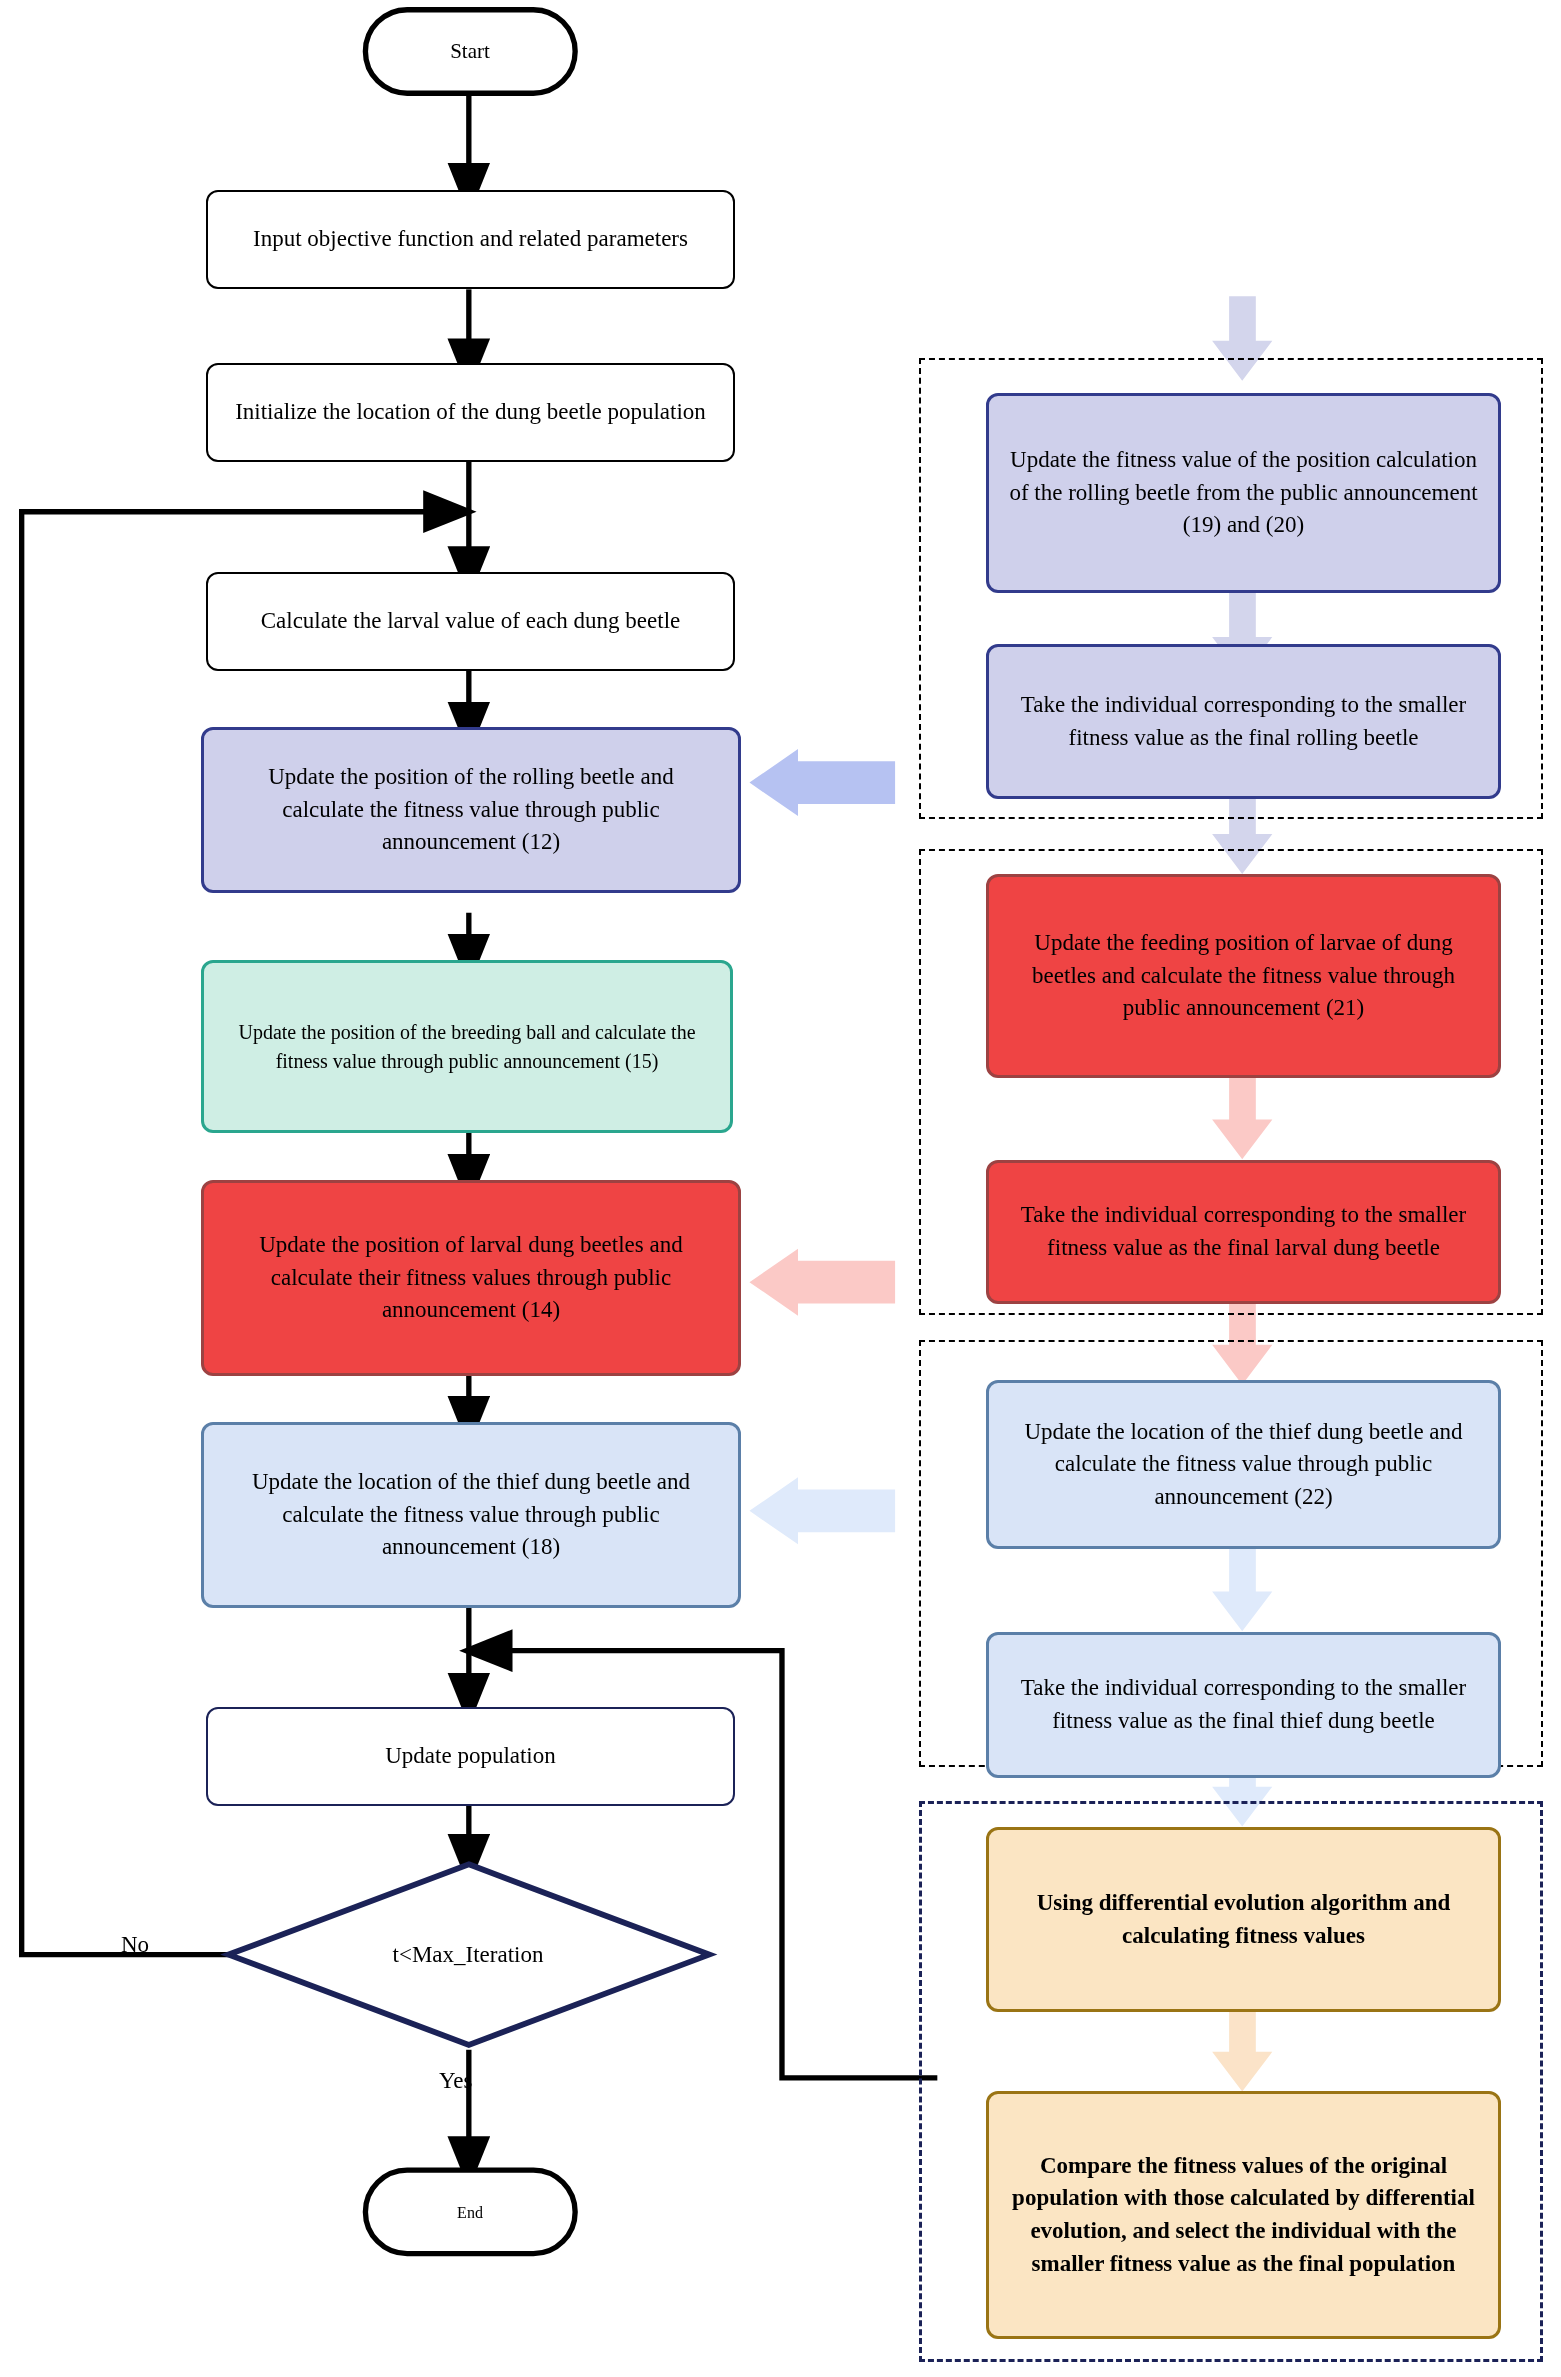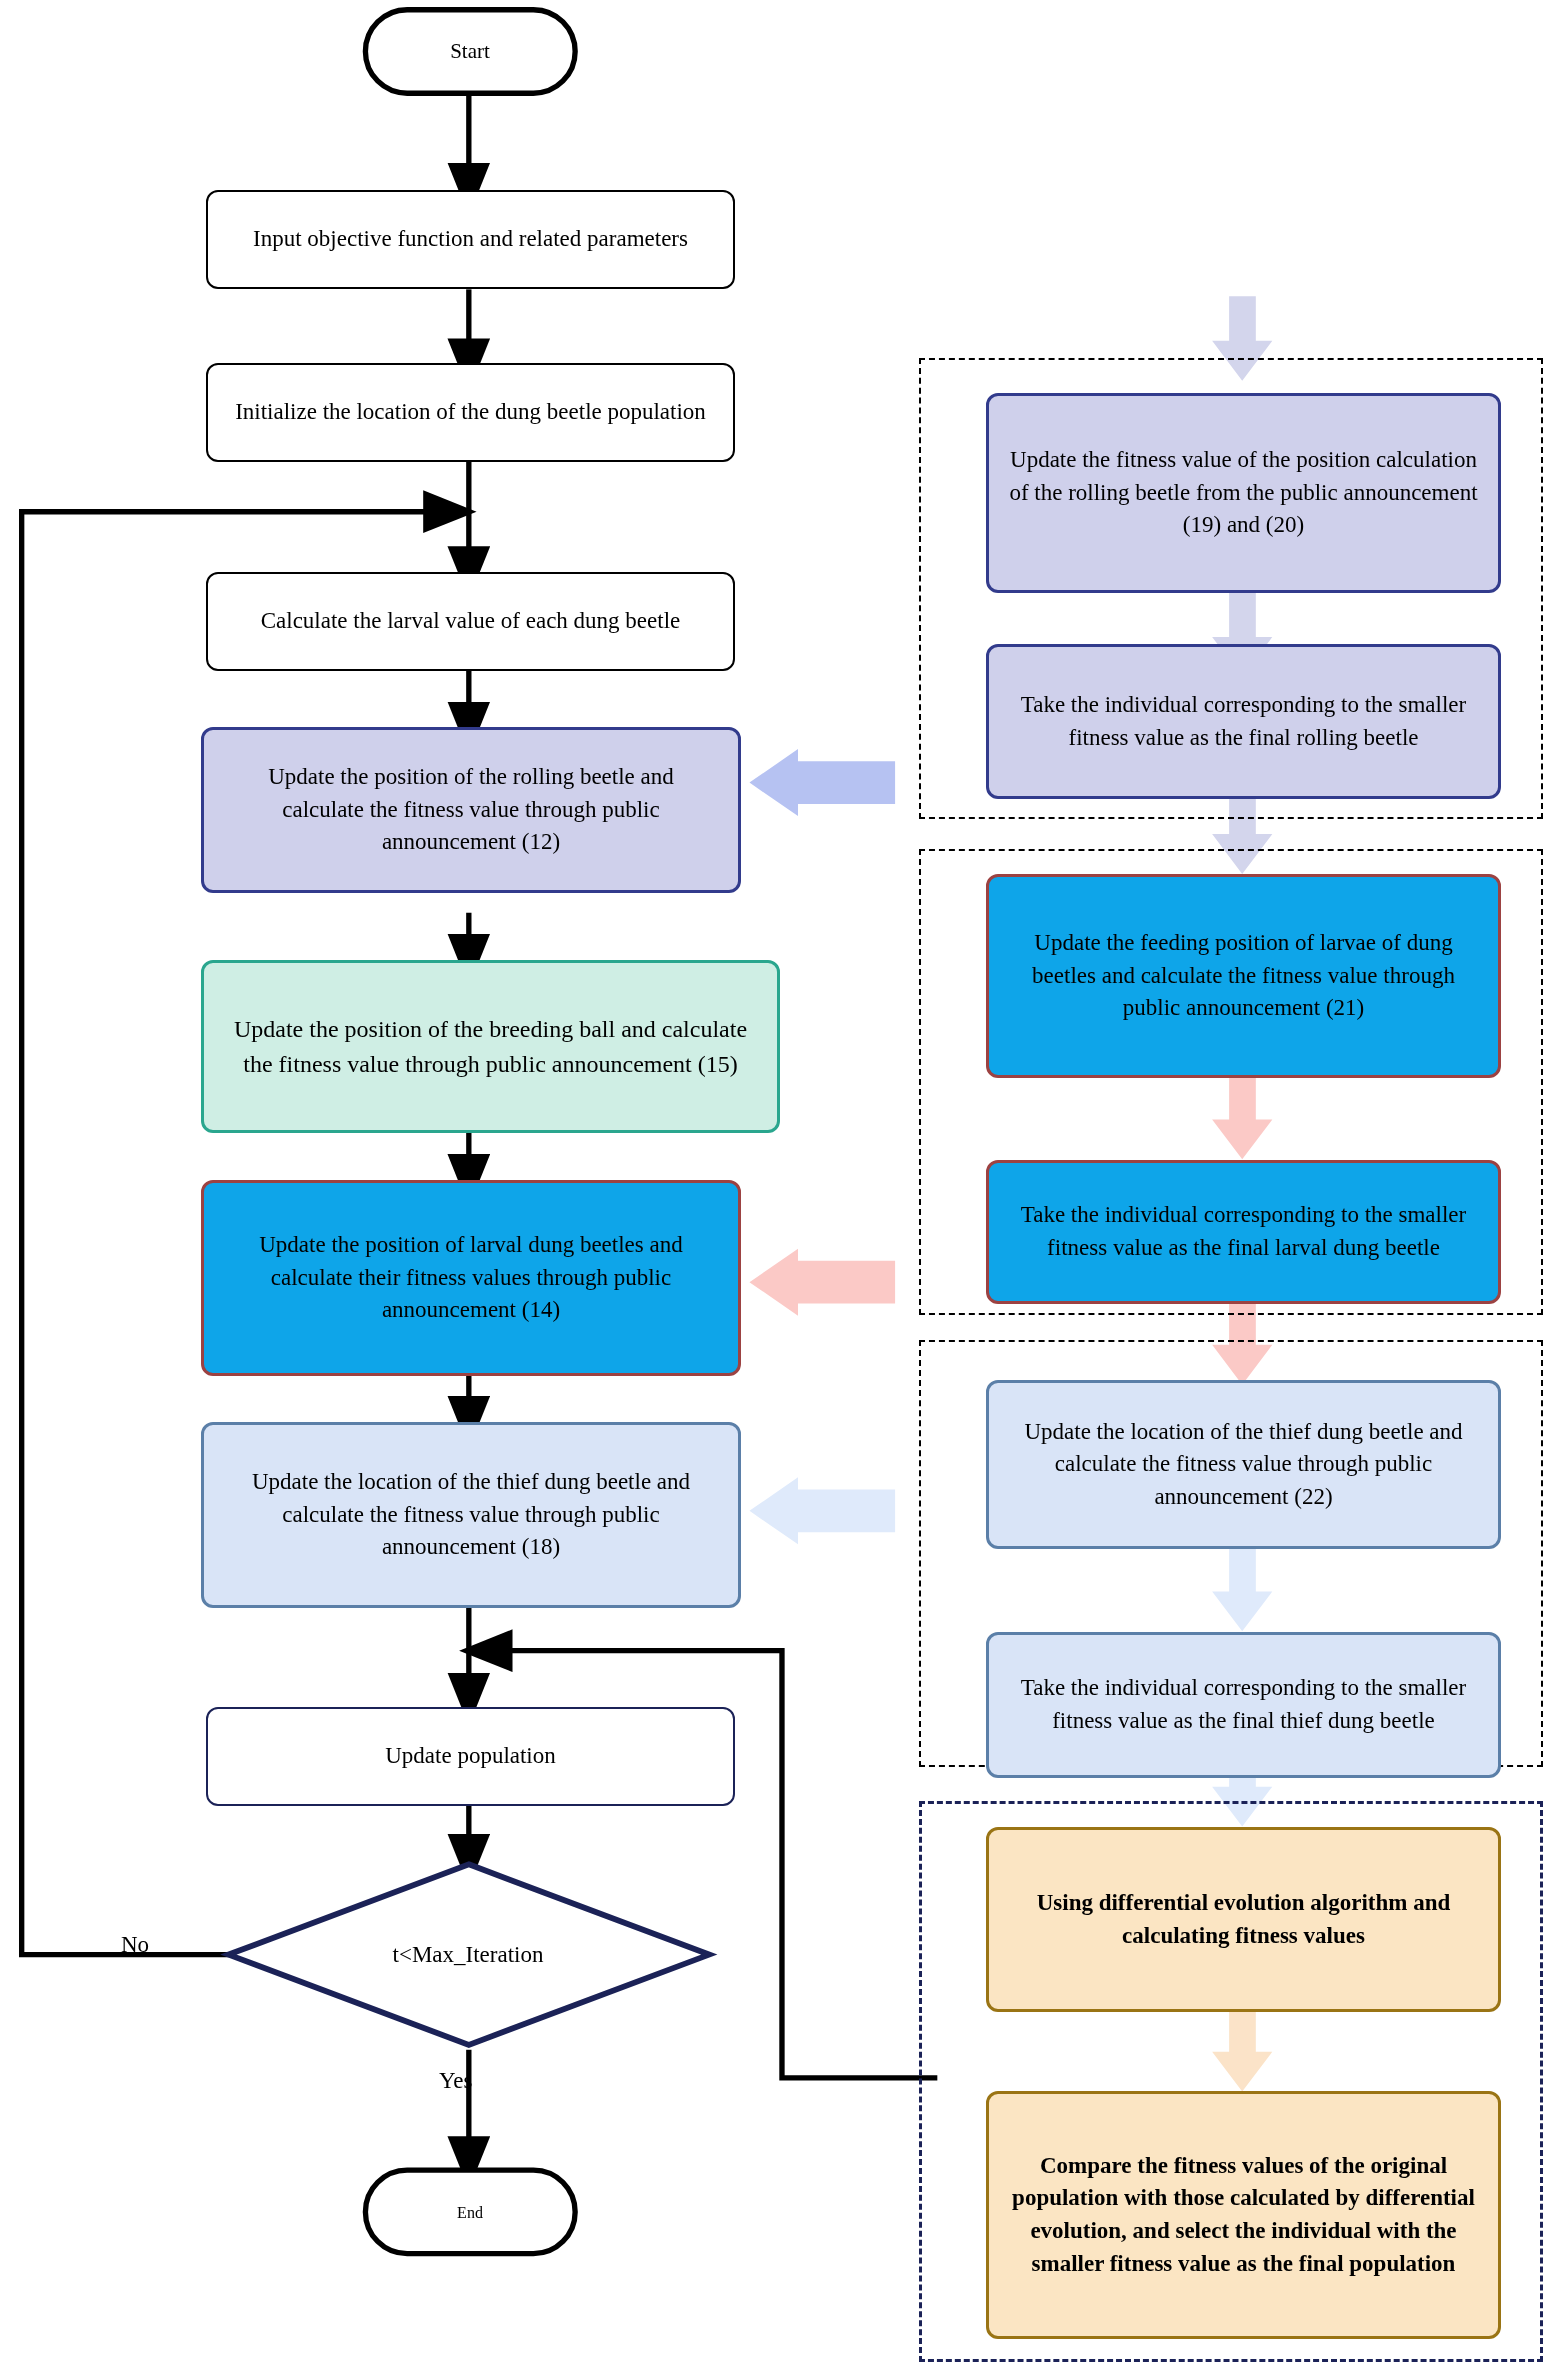--- a/index.html
+++ b/index.html
@@ -6,21 +6,21 @@
   body{font-family:"Liberation Serif", serif;}
   #stage{position:relative;width:1562px;height:2377px;background:#fff;overflow:hidden;}
   svg.layer{position:absolute;left:0;top:0;width:1562px;height:2377px;}
   .nodebox{position:absolute;box-sizing:border-box;display:flex;align-items:center;
            justify-content:center;text-align:center;line-height:1.42;border-radius:12px;}
   .nodebox span{display:block;width:92%;}
   .plain{border:2.4px solid #000;background:#fff;}
   .navyline{border:2.9px solid #1b2257;background:#fff;margin-top:8px;}
   .purple{border:3.4px solid #323b8c;background:#cfd0eb;}
   .teal{border:3.4px solid #2aa68e;background:#cfeee4;}
-  .pink{border:3.4px solid #9c4242;background:#0ea5e9;}
+  .pink{border:3.4px solid #9c4242;background:#ef4444;}
   .blue{border:3.4px solid #5b7fa8;background:#d9e4f7;}
   .gold{border:3.4px solid #9a7414;background:#fbe5c3;font-weight:bold;}
   .termtext{position:absolute;display:flex;align-items:center;justify-content:center;}
   .edgelabel{position:absolute;}
   .dashgroup{position:absolute;box-sizing:border-box;}
   .dashblk{border:2.9px dashed #000;}
   .dashnavy{border:3.4px dashed #1b2257;}
 </style>
 </head>
 <body>
@@ -104,21 +104,21 @@
   </div>
 
   <div class="nodebox plain" style="left:206px;top:572px;width:529px;height:99px;font-size:23px;">
     <span>Calculate the larval value of each dung beetle</span>
   </div>
 
   <div class="nodebox purple" style="left:201px;top:727px;width:540px;height:166px;font-size:23px;">
     <span>Update the position of the rolling beetle and calculate the fitness value through public announcement (12)</span>
   </div>
 
-  <div class="nodebox teal" style="left:201px;top:960px;width:579px;height:173px;font-size:24px;">
+  <div class="nodebox teal" style="left:201px;top:960px;width:532px;height:173px;font-size:20px;">
     <span>Update the position of the breeding ball and calculate the fitness value through public announcement (15)</span>
   </div>
 
   <div class="nodebox pink" style="left:201px;top:1180px;width:540px;height:196px;font-size:23px;">
     <span>Update the position of larval dung beetles and calculate their fitness values through public announcement (14)</span>
   </div>
 
   <div class="nodebox blue" style="left:201px;top:1422px;width:540px;height:186px;font-size:23px;">
     <span>Update the location of the thief dung beetle and calculate the fitness value through public announcement (18)</span>
   </div>

